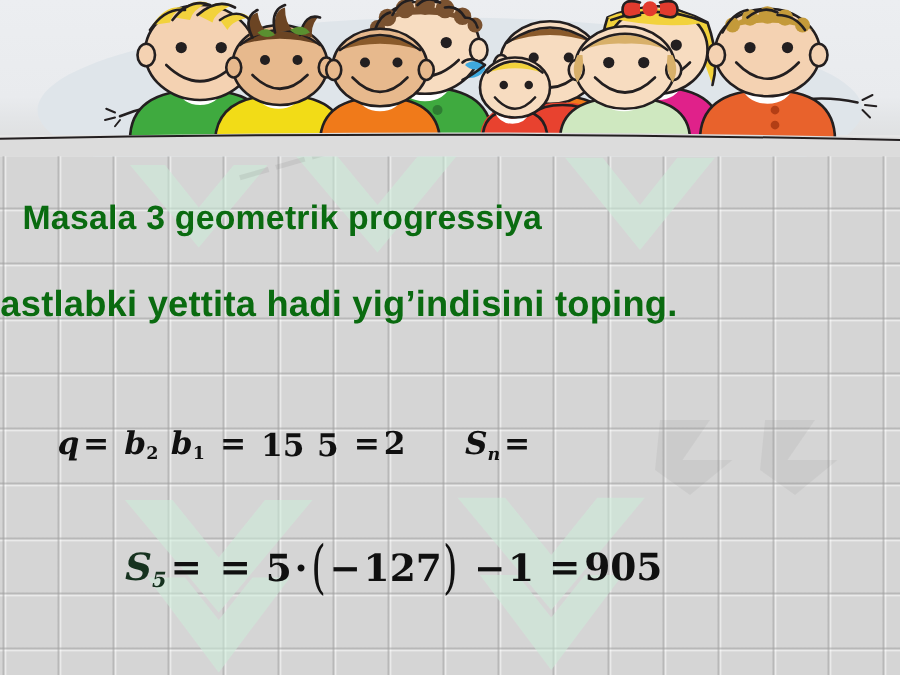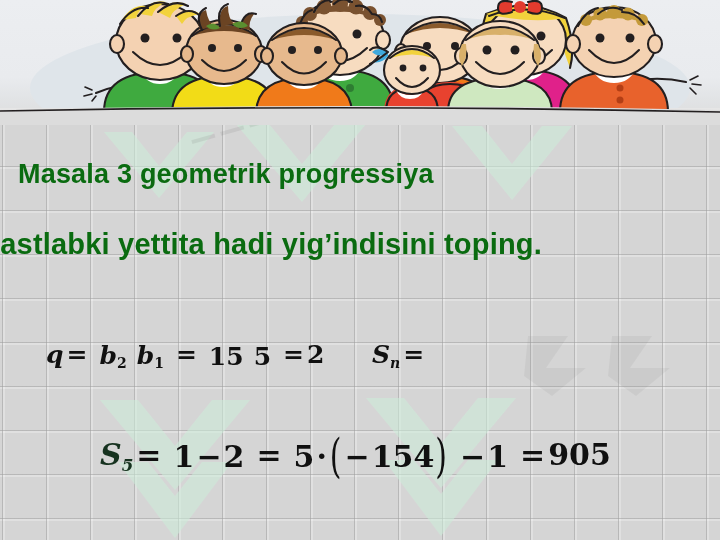--- a/index.html
+++ b/index.html
@@ -438,21 +438,20 @@
 
   <div class="math" id="formula-sn">
     <span class="mi">S</span><span class="sub">n</span><span class="eq">=</span><span class="frac">
         <span class="bar"></span>
       </span>
   </div>
 
   <div class="math" id="formula-s5">
     <span class="mi s5lead">S</span><span class="sub s5lead">5</span><span class="eq">=</span><span class="frac">
         <span class="bar"></span>
-        <span class="den"><span>1</span><span class="op">−</span><span>2</span></span>
       </span><span class="eq">=</span><span class="frac">
-        <span class="num"><span>5</span><span class="op">·</span><span class="paren">(</span><span class="op">−</span><span>154</span><span class="paren">)</span></span>
+        <span class="num"><span>5</span><span class="op">·</span><span class="paren">(</span><span class="op">−</span><span>127</span><span class="paren">)</span></span>
         <span class="bar"></span>
         <span class="den"><span class="op">−</span><span>1</span></span>
       </span><span class="eq">=</span><span>905</span>
   </div>
 
 </div>
 
 </body></html>

